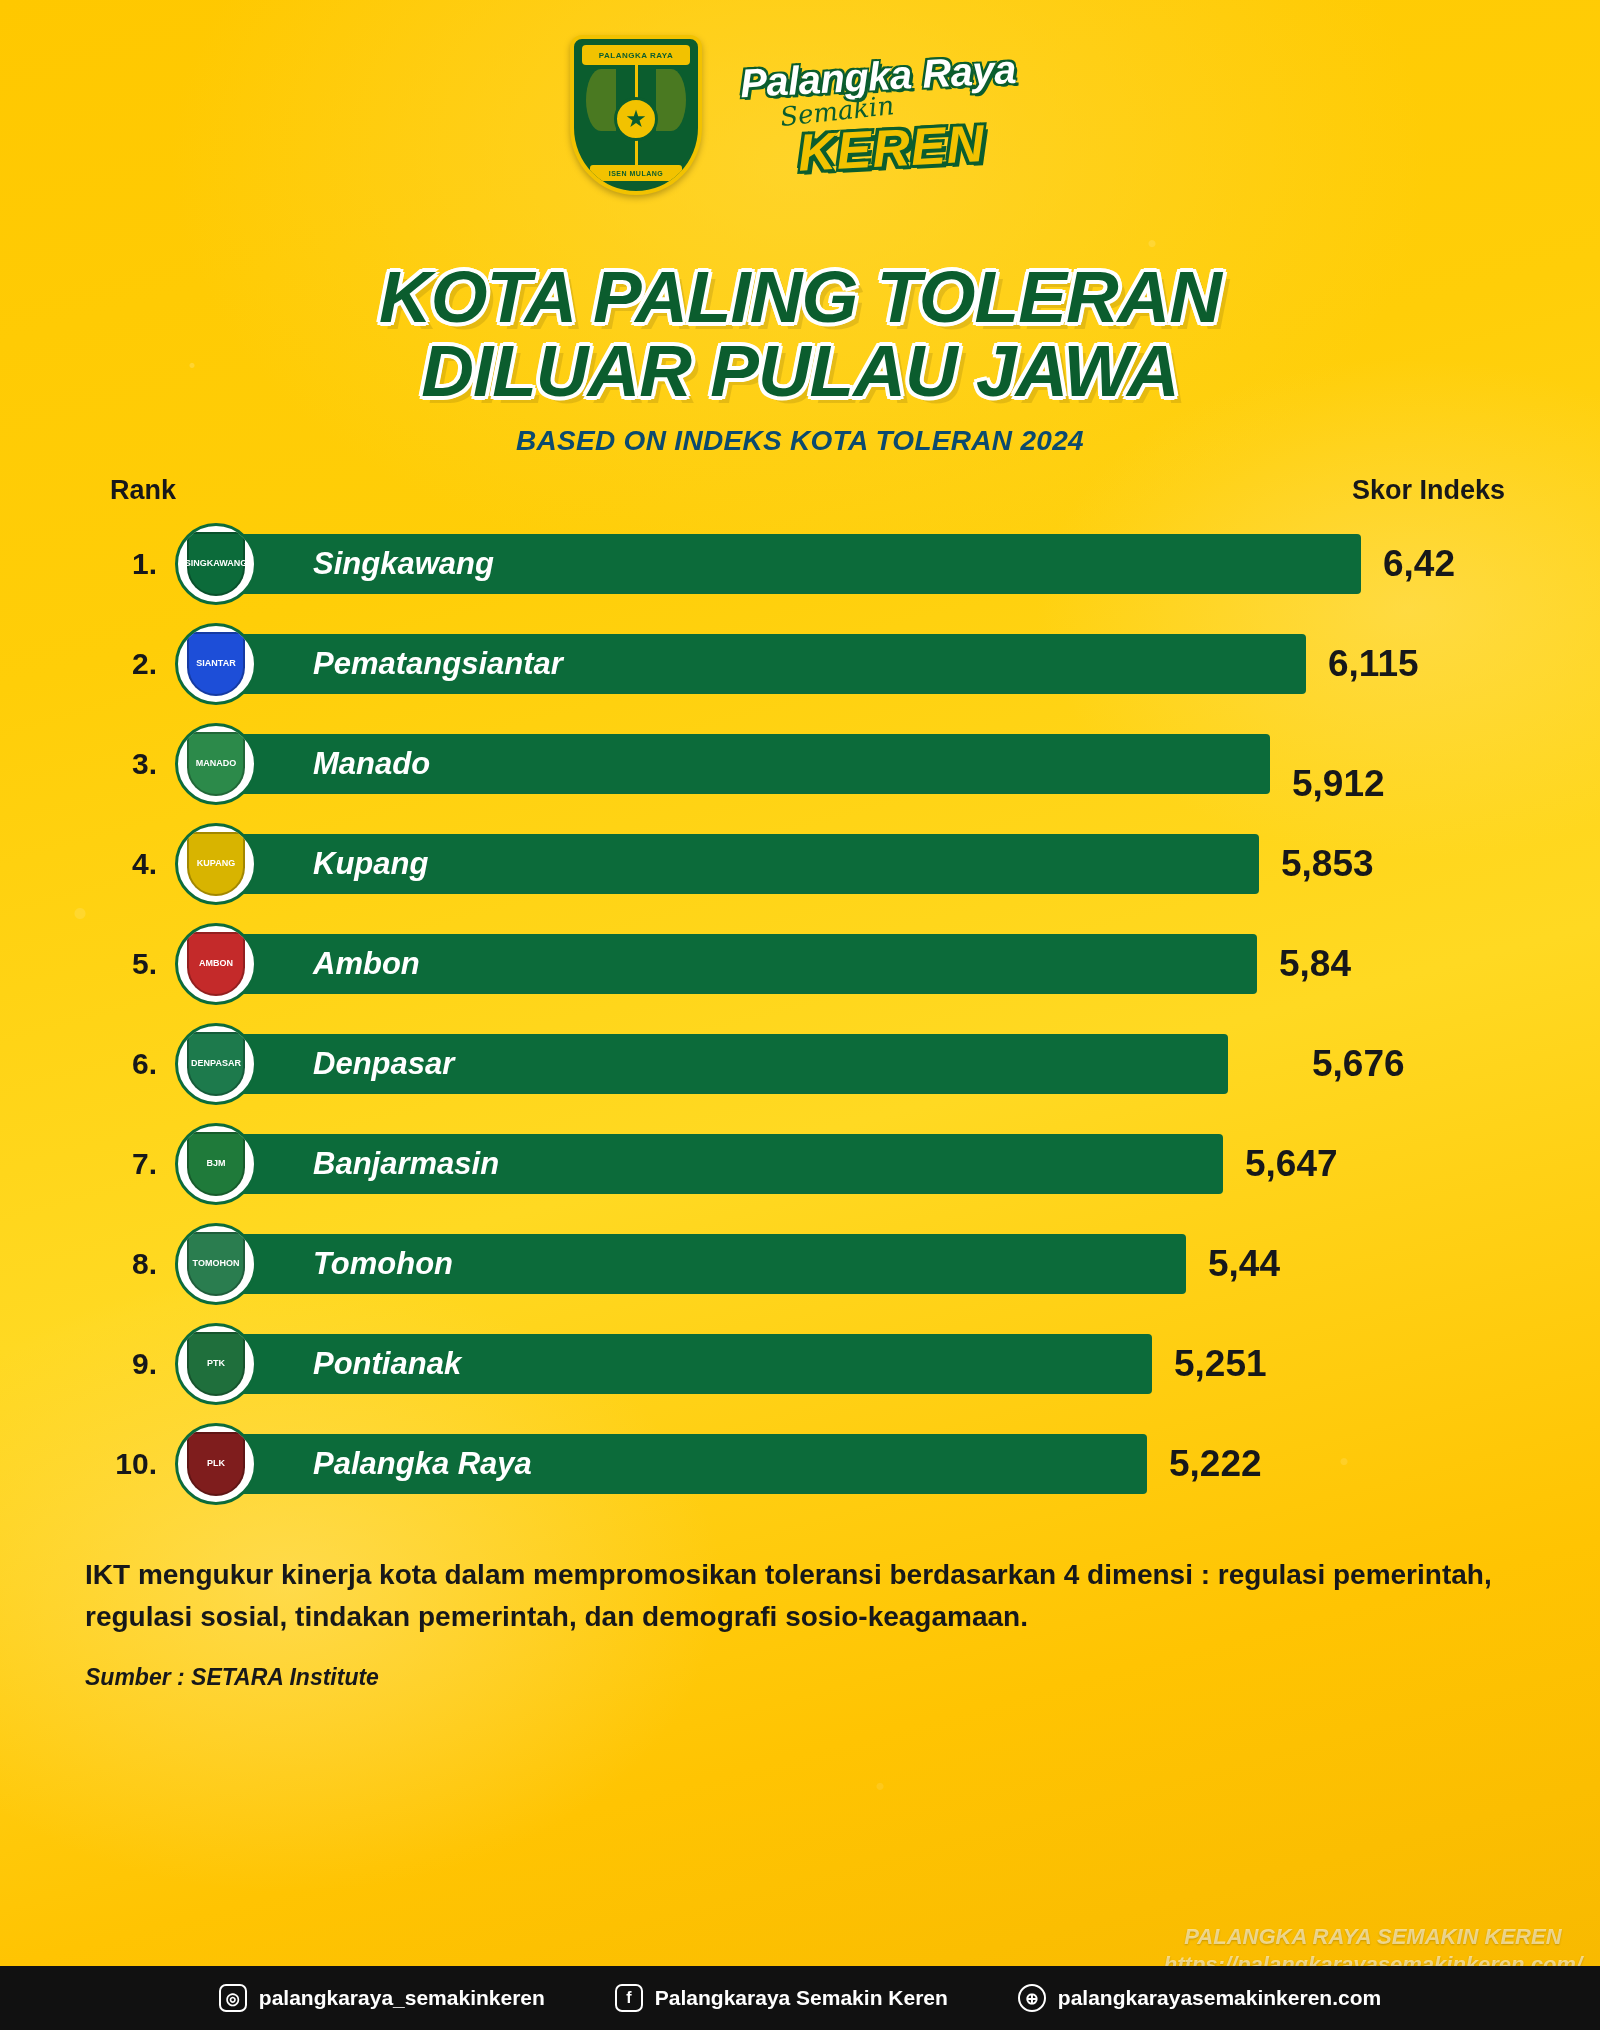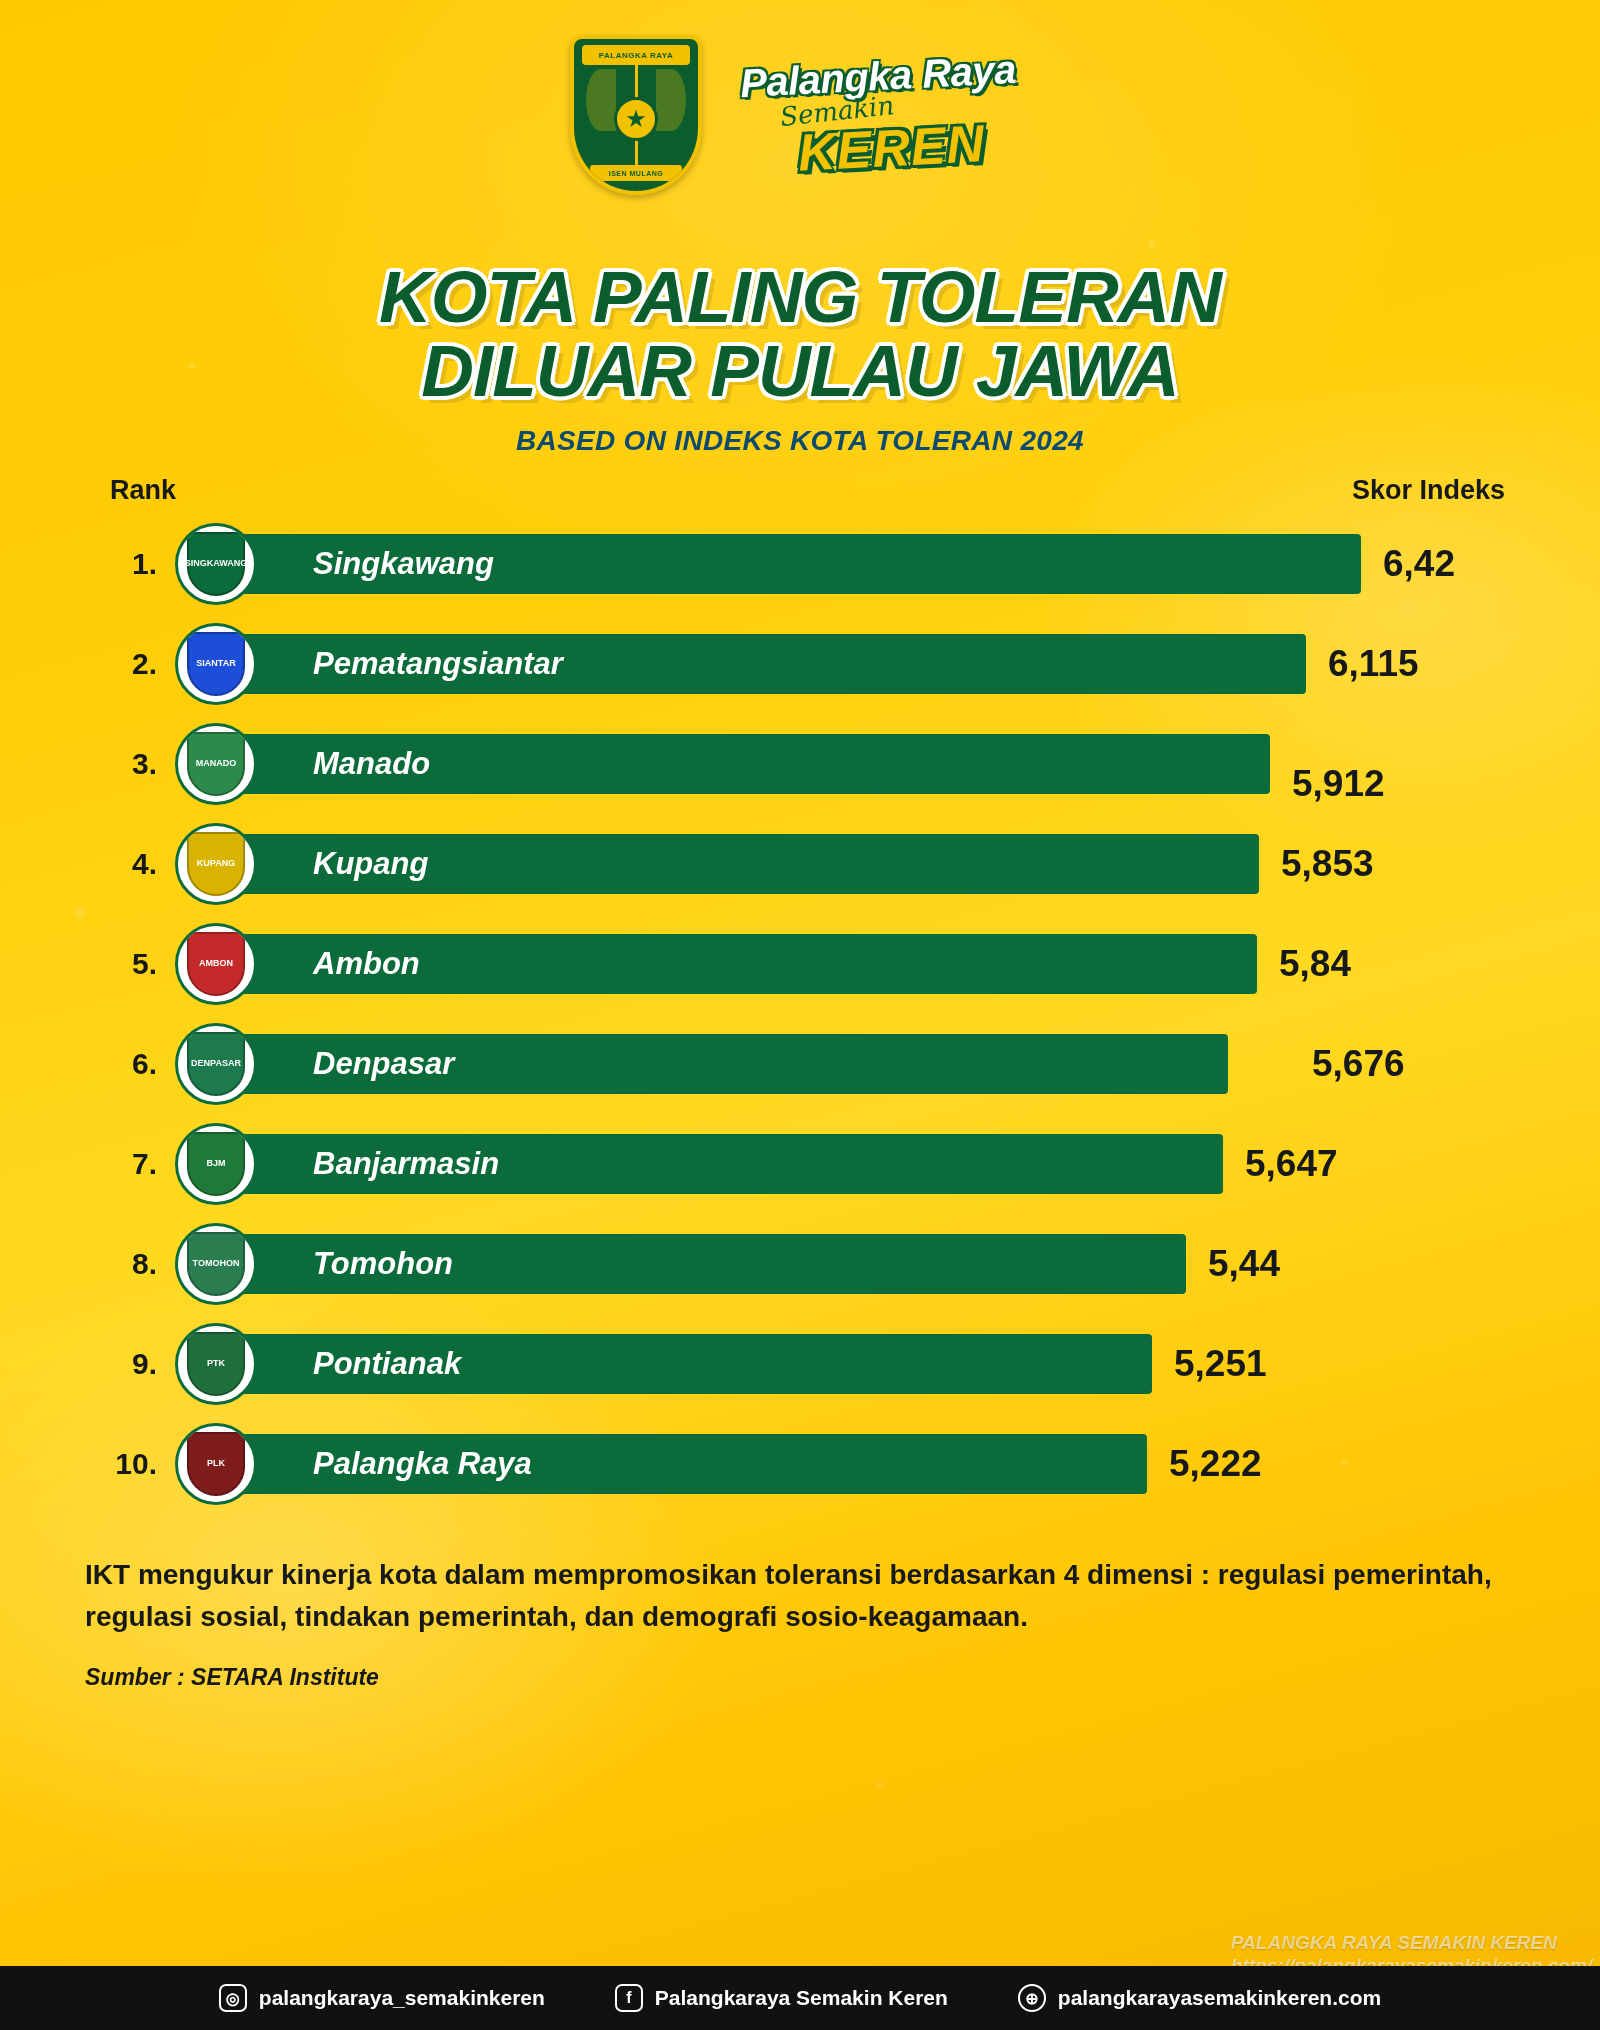--- a/index.html
+++ b/index.html
@@ -215,24 +215,24 @@
   }
   .f-item { display: flex; align-items: center; gap: 12px; }
   .f-ico {
     width: 28px; height: 28px; border-radius: 7px;
     border: 2px solid #fff;
     display: flex; align-items: center; justify-content: center;
     font-size: 16px; font-weight: bold;
   }
   .f-ico.circ { border-radius: 50%; }
   .watermark {
-    position: absolute; right: 8px; bottom: 52px;
+    position: absolute; right: 18px; bottom: 52px;
     color: rgba(255,255,255,0.55);
-    font-size: 19px; font-style: italic; font-weight: bold;
-    text-align: left; line-height: 1.25;
+    font-size: 22px; font-style: italic; font-weight: bold;
+    text-align: center; line-height: 1.25;
     text-shadow: 0 1px 2px rgba(0,0,0,0.2);
     pointer-events: none;
   }
 </style>
 </head>
 <body>
 
 <div class="grain"></div>
 
 <div class="header">

